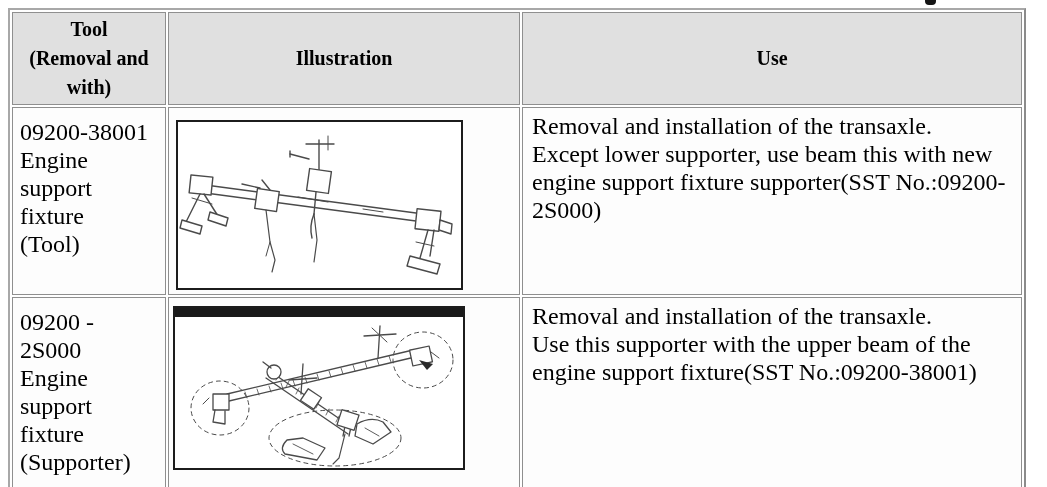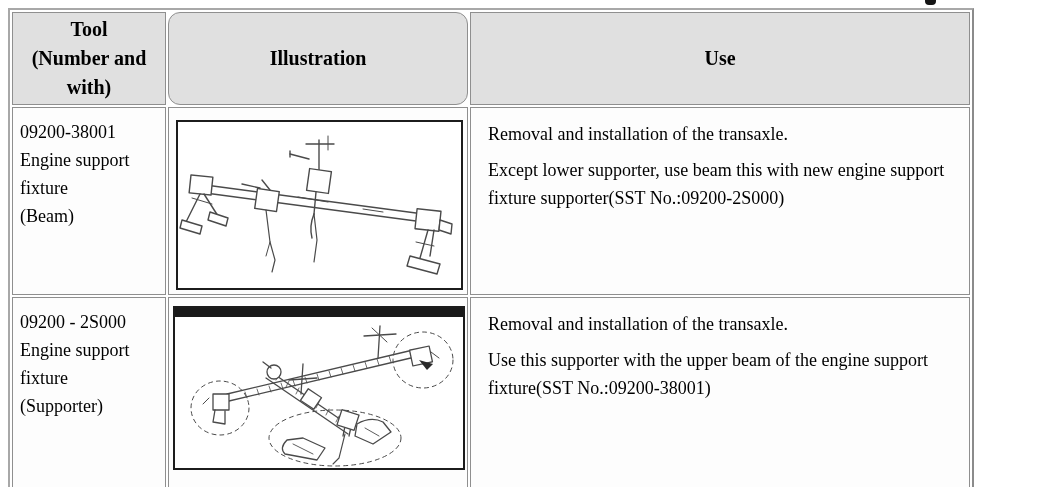--- a/index.html
+++ b/index.html
@@ -36,73 +36,73 @@
     font-size: 20px;
     line-height: 29px;
     text-align: center;
     vertical-align: middle;
     height: 88px;
     padding: 2px 4px;
   }
   td {
     background: #fdfdfd;
     vertical-align: top;
-    font-size: 18px;
+    font-size: 24px;
     line-height: 28px;
     padding: 8px 8px 4px 8px;
   }
   .col-tool { width: 154px; }
-  .col-ill  { width: 300px; border-radius: 12px; }
+  .col-ill  { width: 352px; }
   .col-use  { width: 500px; }
   tr.body-row-1 td { height: 188px; }
   tr.body-row-2 td { height: 228px; }
   td.ill-cell { padding: 0; position: relative; }
   .frame {
     position: absolute;
     border: 2px solid #1c1c1c;
     background: #ffffff;
     overflow: hidden;
   }
   .frame-1 { left: 7px; top: 12px; width: 287px; height: 170px; }
   .frame-2 { left: 4px; top: 8px;  width: 292px; height: 164px; }
   .frame svg { display: block; }
   .use-cell { padding: 4px 10px 4px 9px; }
-  .use-line { margin: 8px; }
+  .use-line { margin: 0; }
   .tool-cell { padding-top: 10px; padding-left: 7px; }
 </style>
 </head>
 <body>
 
 <div class="artifact"></div>
 
 <div class="table-wrap">
 <table class="sst">
   <colgroup>
     <col class="col-tool">
         <col class="col-ill">
         <col class="col-use">
   </colgroup>
   <thead>
   <tr>
     <th class="col-tool">
       <div>Tool</div>
-      <div>(Number and</div>
+      <div>(Removal and</div>
       <div>with)</div>
     </th>
     <th class="col-ill">Illustration</th>
     <th class="col-use">Use</th>
   </tr>
   </thead>
   <tbody>
   <tr class="body-row-1">
     <td class="tool-cell">
       <div>09200-38001</div>
       <div>Engine support</div>
       <div>fixture</div>
-      <div>(Beam)</div>
+      <div>(Tool)</div>
     </td>
     <td class="ill-cell">
       <div class="frame frame-1">
         <svg width="283" height="166" viewBox="0 0 283 166" fill="none" stroke="#4a4a4a" stroke-width="1.4" stroke-linecap="round" stroke-linejoin="round">
 
           <path d="M20 62 L253 93"></path>
           <path d="M20 70 L253 101"></path>
           <path d="M20 62 L20 70"></path>
           <path d="M253 93 L253 101"></path>
           <path d="M120 75 L150 80" stroke-width="1"></path>

